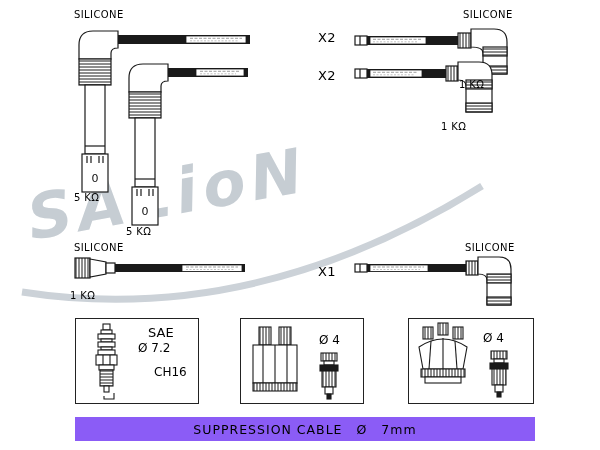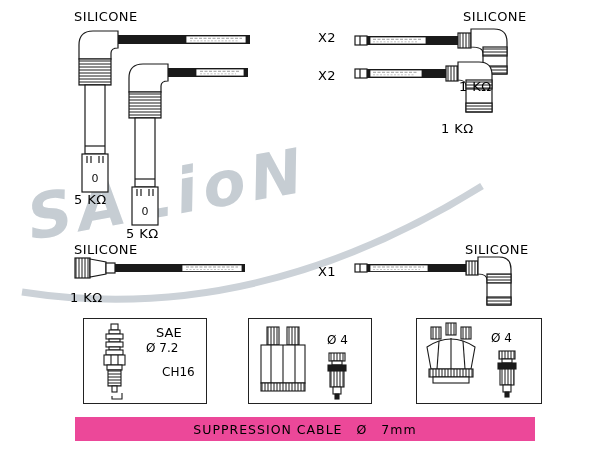--- a/index.html
+++ b/index.html
@@ -11,37 +11,37 @@
   .watermark-layer { position:absolute; inset:0; z-index:0; pointer-events:none; }
   .watermark-text {
     position:absolute; left:28px; top:182px;
     font-size:62px; font-weight:bold; font-style:italic;
     letter-spacing:6px; color:#c6cdd3;
     transform:rotate(-10deg); transform-origin:left center;
     white-space:nowrap; user-select:none;
   }
   .art { position:absolute; left:0; top:0; z-index:1; }
   .label {
-    position:absolute; font-size:13px; letter-spacing:0.4px;
+    position:absolute; font-size:10px; letter-spacing:0.4px;
     white-space:nowrap; z-index:3;
   }
   .qty { font-size:13px;margin-left:28px; }
   .tmark {
     font-family:"DejaVu Sans", sans-serif; font-size:11px;
     fill:#111; text-anchor:middle;
   }
   .spec-box {
-    position:absolute; border:1px solid #222; z-index:2; background:transparent;margin-left:8px;
+    position:absolute; border:1px solid #222; z-index:2; background:transparent;
   }
   .box-art { position:absolute; left:0; top:0; }
   .box-label { position:absolute; font-size:12px; white-space:nowrap; }
   .box-label.big { font-size:13px; }
   .footer-bar {
     position:absolute; left:75px; top:417px; width:460px; height:24px;
-    background:#ec4899; z-index:2;
+    background:#8b5cf6; z-index:2;
     display:flex; align-items:center; justify-content:center; gap:14px;
     font-size:12.5px; letter-spacing:1px;
   }
 </style>
 </head>
 <body>
 
 <div class="stage">
 
   <div class="watermark-layer">

